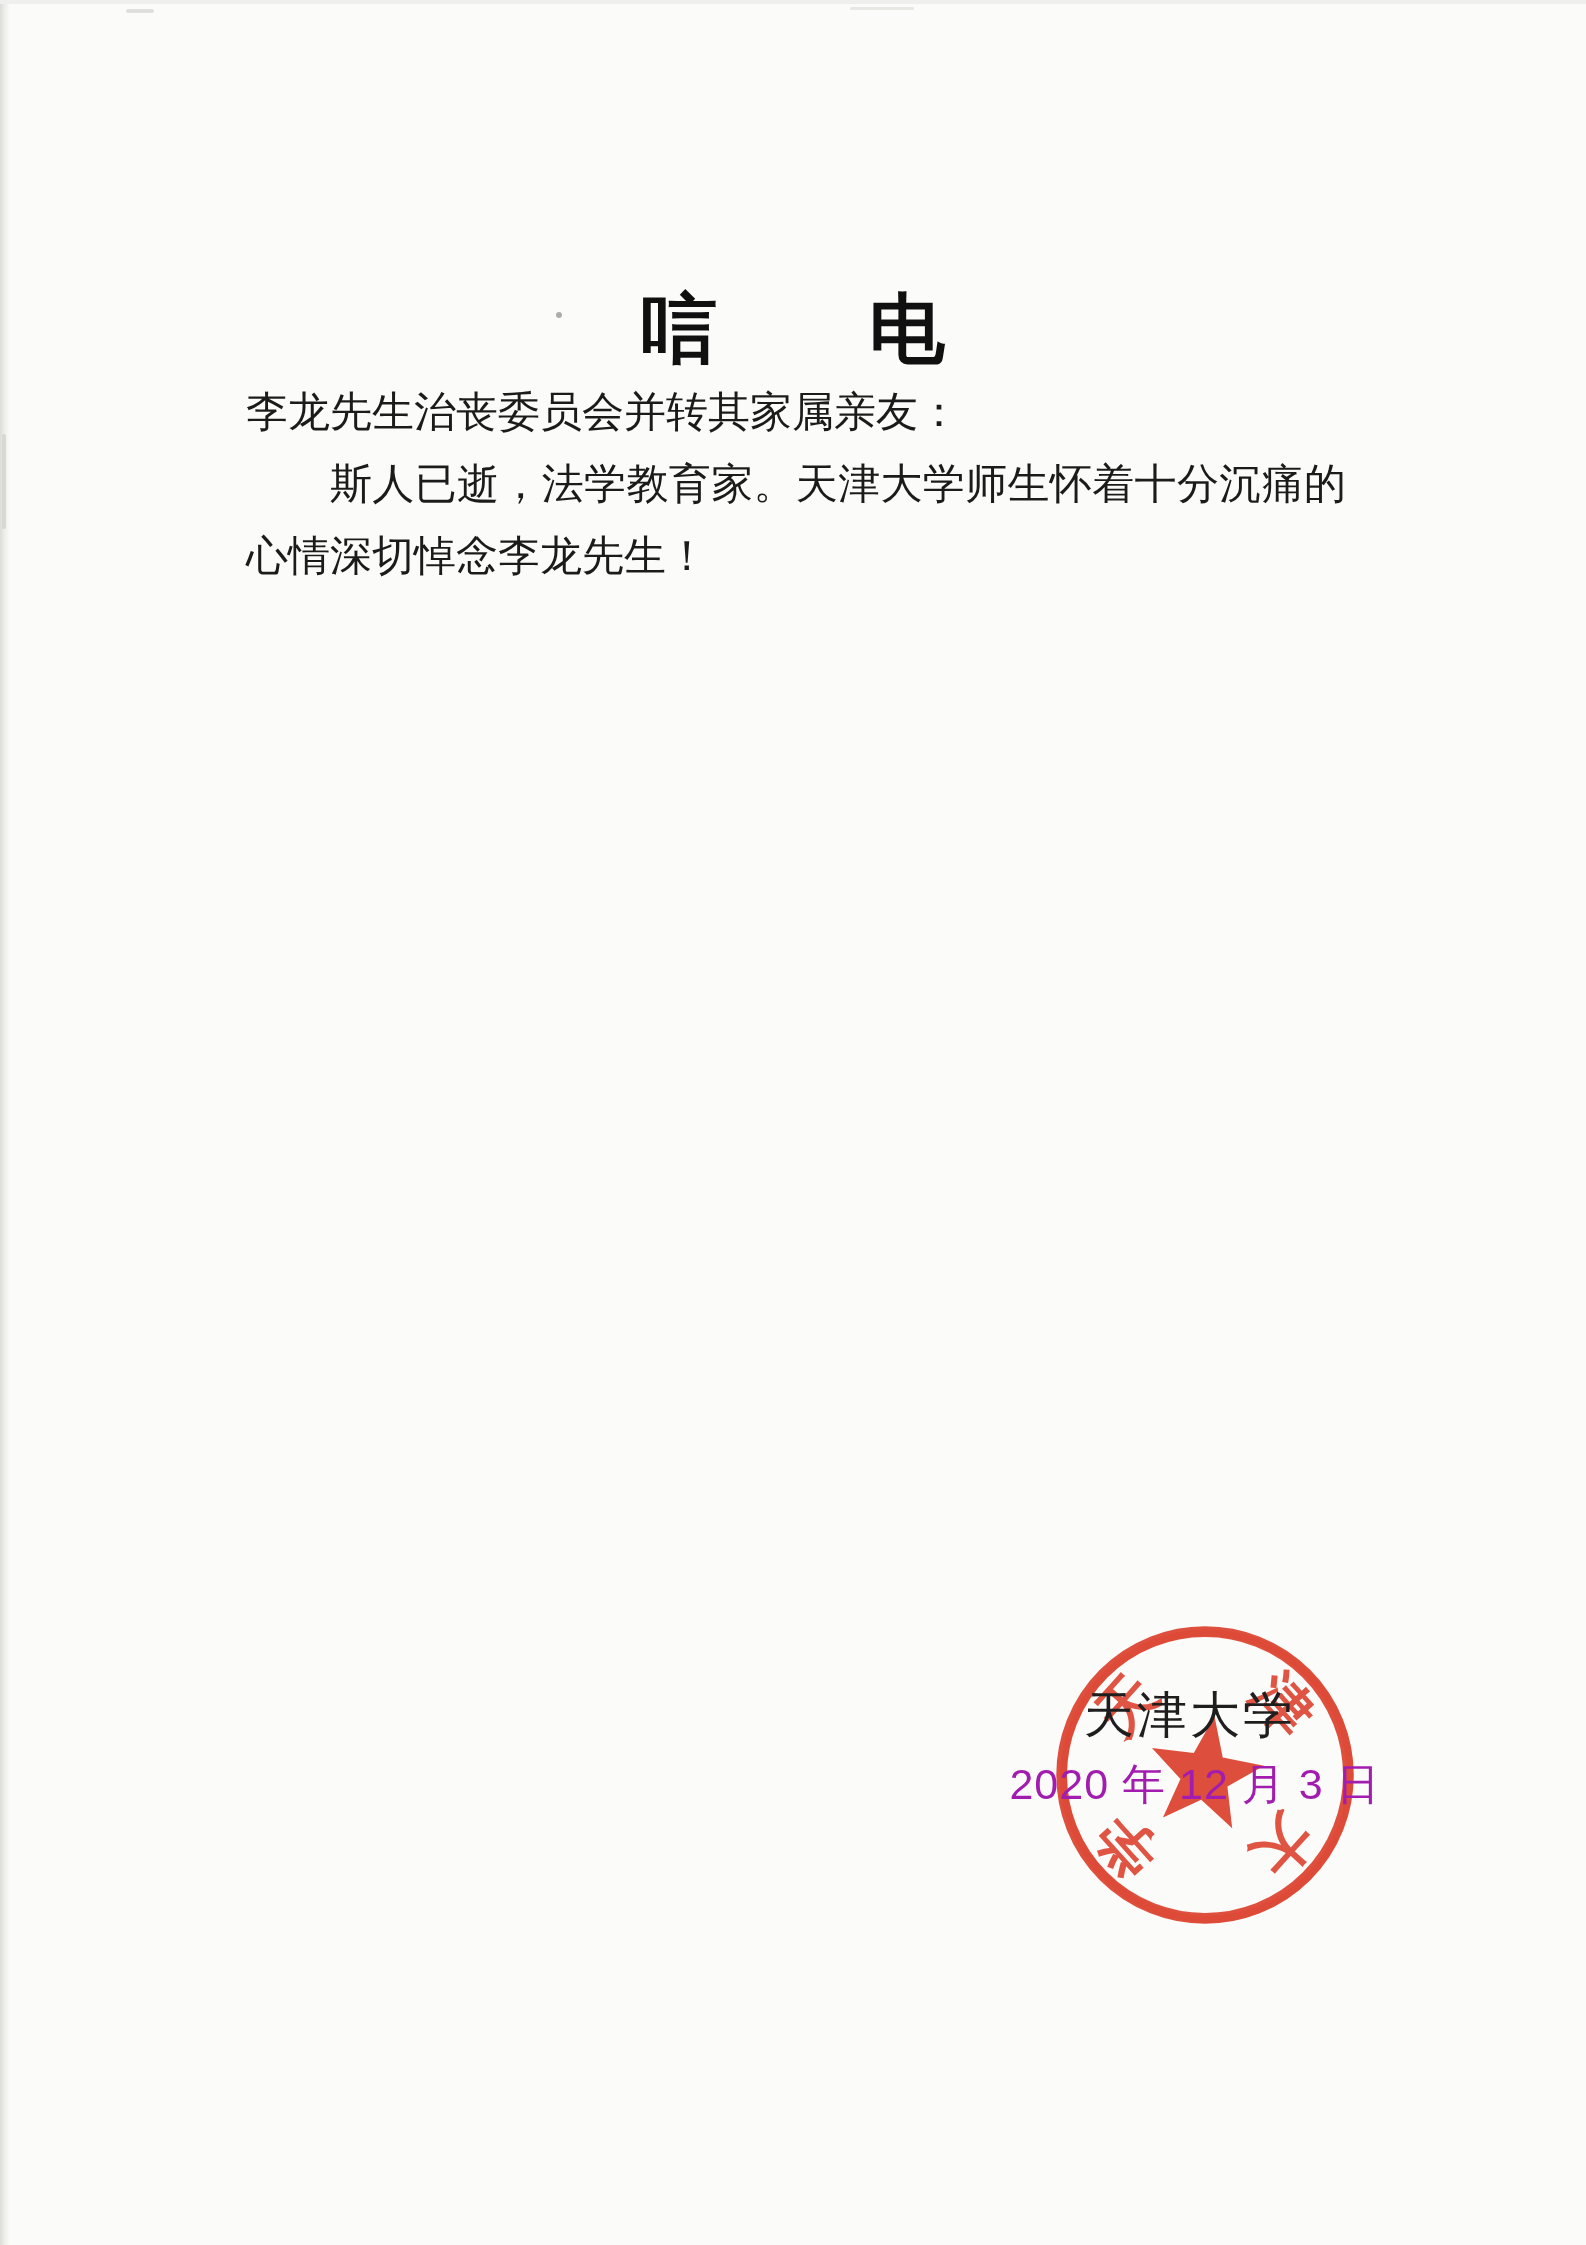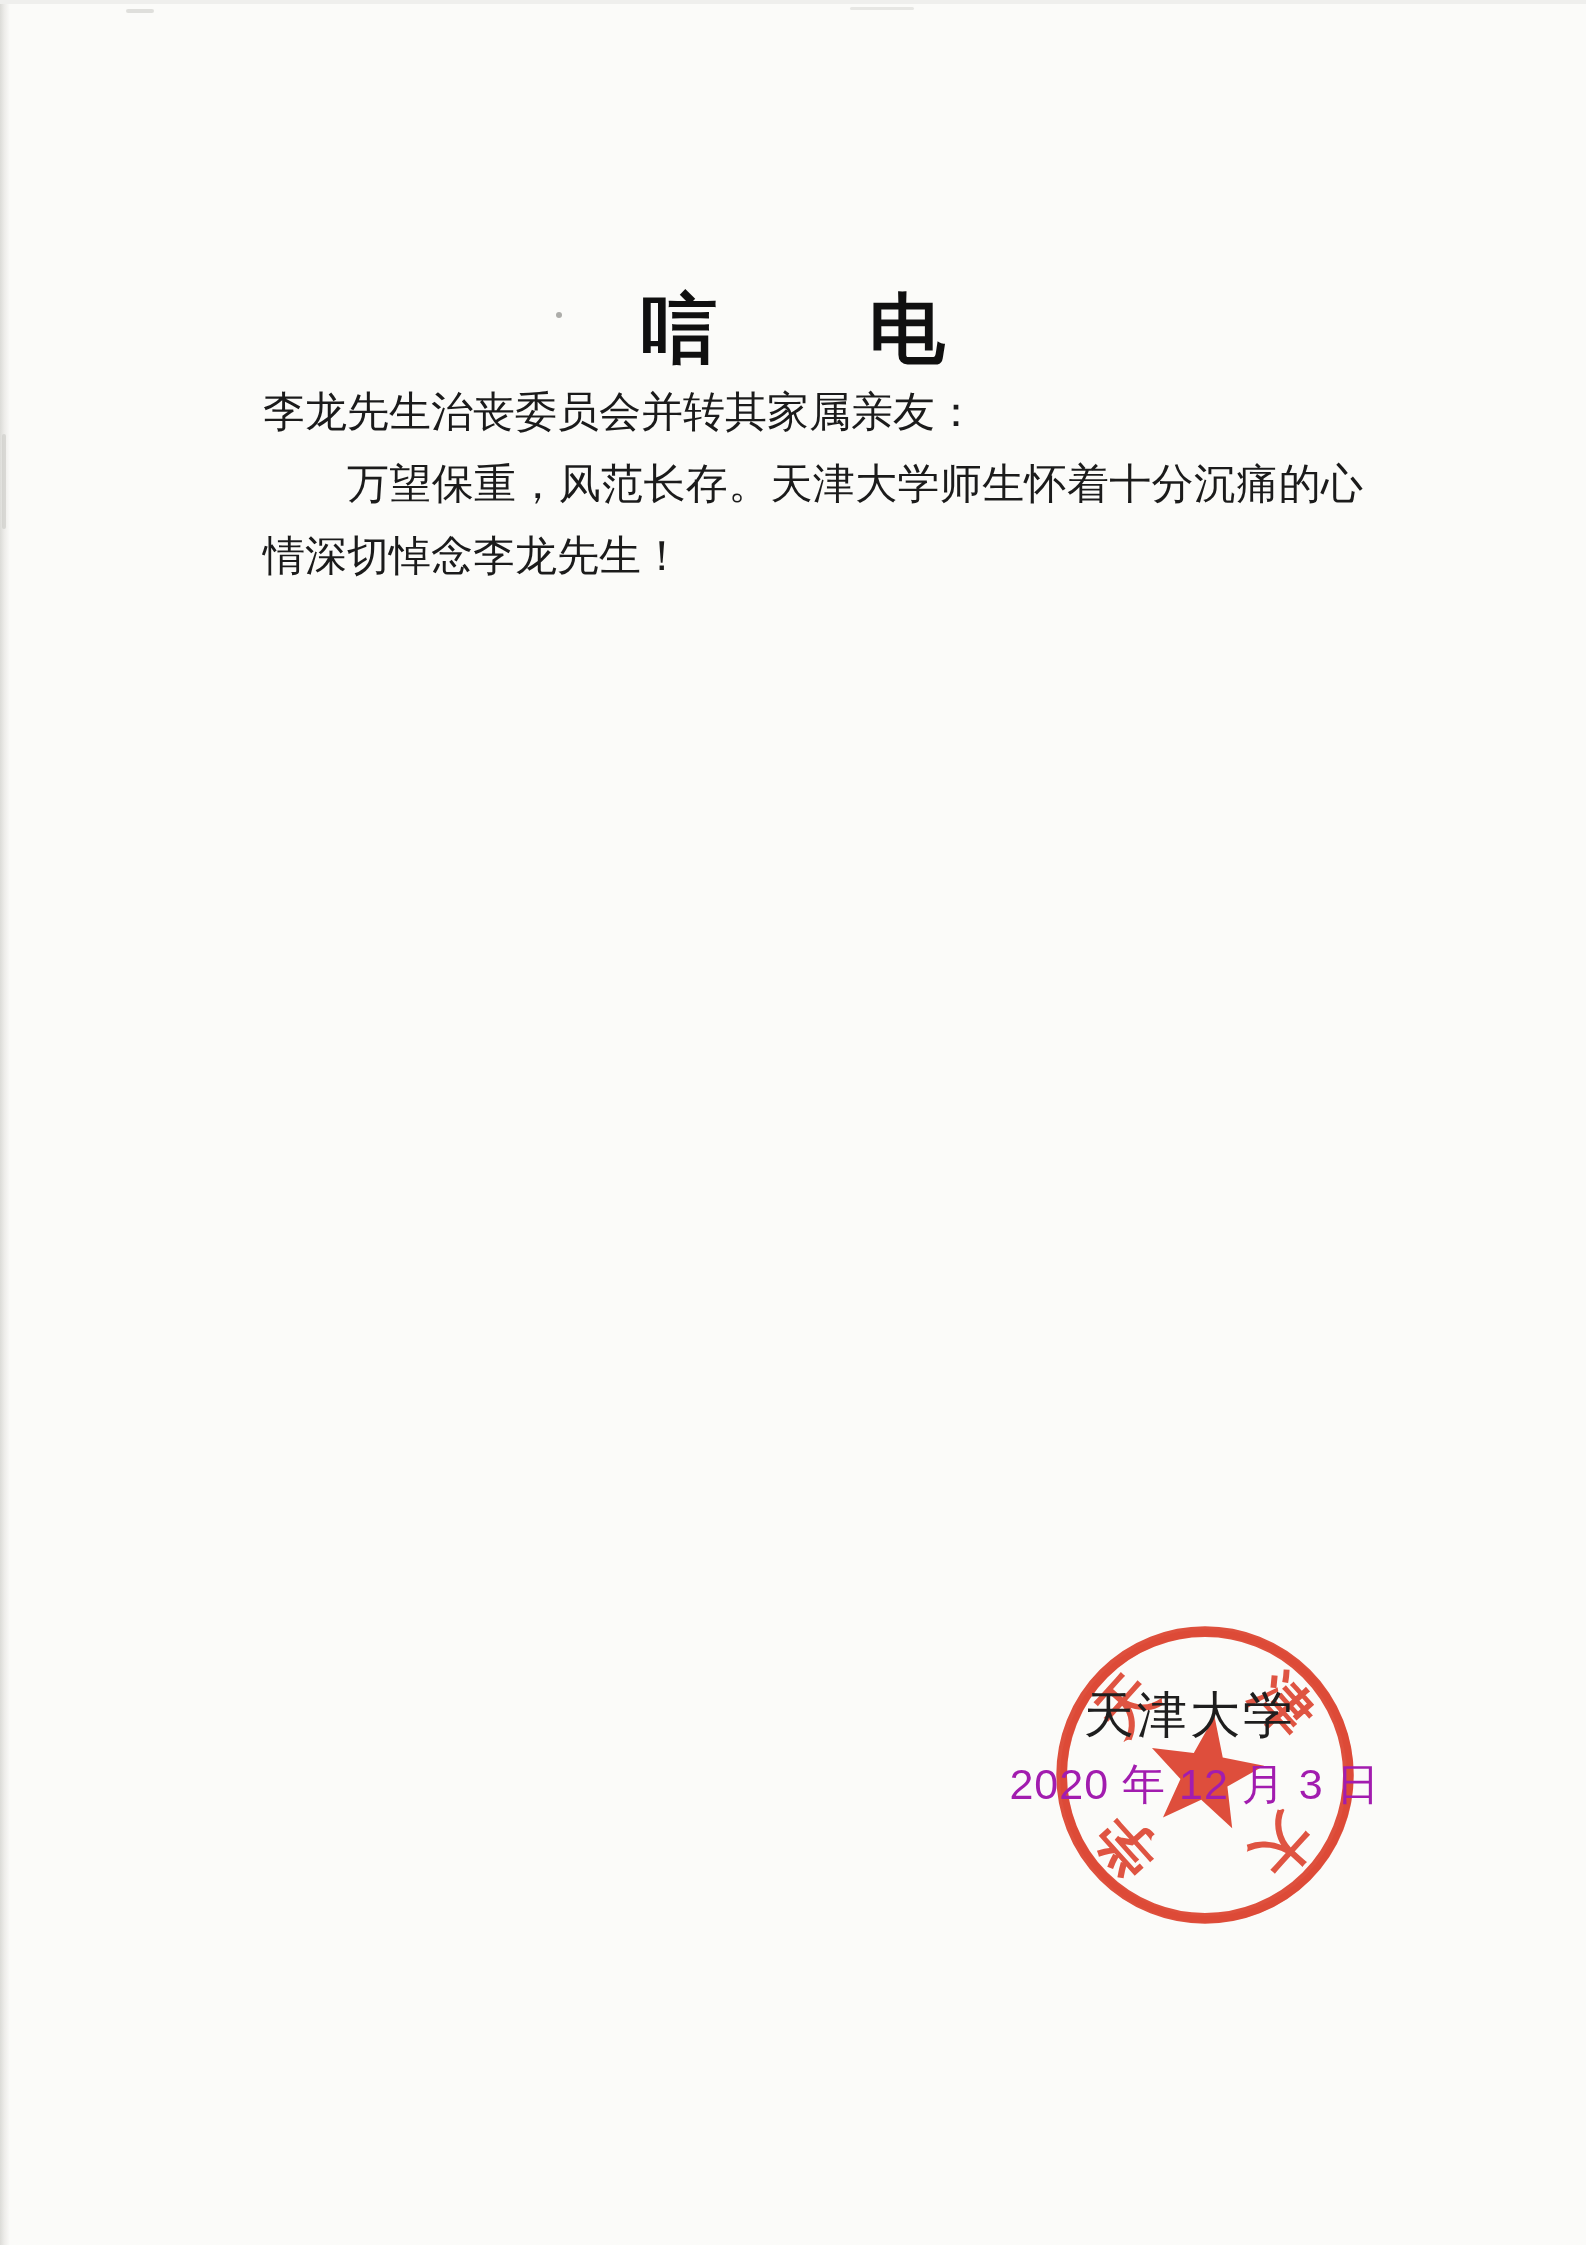--- a/index.html
+++ b/index.html
@@ -32,21 +32,20 @@
     font-size:76px;line-height:1;
     font-weight:bold;color:#101010;
     letter-spacing:0;
   }
   .body-text{
     position:absolute;left:246px;top:372px;width:1100px;
     font-size:42px;line-height:72px;color:#1b1b1b;
     font-weight:500;
     text-align:justify;
     text-justify:inter-character;
-    margin-left:17px;
   }
   .body-text p{margin:0;text-indent:84px;}
   .body-text p.salutation{text-indent:0;}
 
   .seal{
     position:absolute;left:1050px;top:1616px;width:310px;height:310px;
     mix-blend-mode:multiply;
     z-index:1;
   }
   .sig-org{
@@ -69,21 +68,21 @@
   <div class="scan-edge"></div>
   <div class="speck s1"></div>
   <div class="speck s2"></div>
   <div class="speck s3"></div>
   <div class="speck s4"></div>
 
   <h1 class="doc-title">唁　　电</h1>
 
   <div class="body-text">
     <p class="salutation">李龙先生治丧委员会并转其家属亲友：</p>
-    <p>万望保重，风范长存。天津大学师生怀着十分沉痛的心情深切悼念李龙先生！</p>
+    <p>斯人已逝，法学教育家。天津大学师生怀着十分沉痛的心情深切悼念李龙先生！</p>
   </div>
 
   <svg class="seal" viewBox="0 0 320 320" aria-hidden="true">
     <g fill="none" stroke="#e0422e">
       <circle cx="160" cy="160" r="148" stroke-width="11" opacity="0.92"></circle>
       <circle cx="160" cy="160" r="148" stroke-width="7" opacity="0.35" transform="translate(2,1)"></circle>
     </g>
     <path d="M160,105 L173.5,141.4 L212.3,143 L181.9,167.1 L192.3,204.5 L160,183 L127.7,204.5 L138.1,167.1 L107.7,143 L146.5,141.4 Z" fill="#e0422e" opacity="0.93" transform="rotate(9 160 160) scale(1.12) translate(-17 -17)"></path>
     <g fill="#e0422e" font-family="'Liberation Serif', serif" font-weight="bold" font-size="60" text-anchor="middle" opacity="0.9">
       <text x="160" y="72" transform="rotate(-48,160,160)">天</text>

